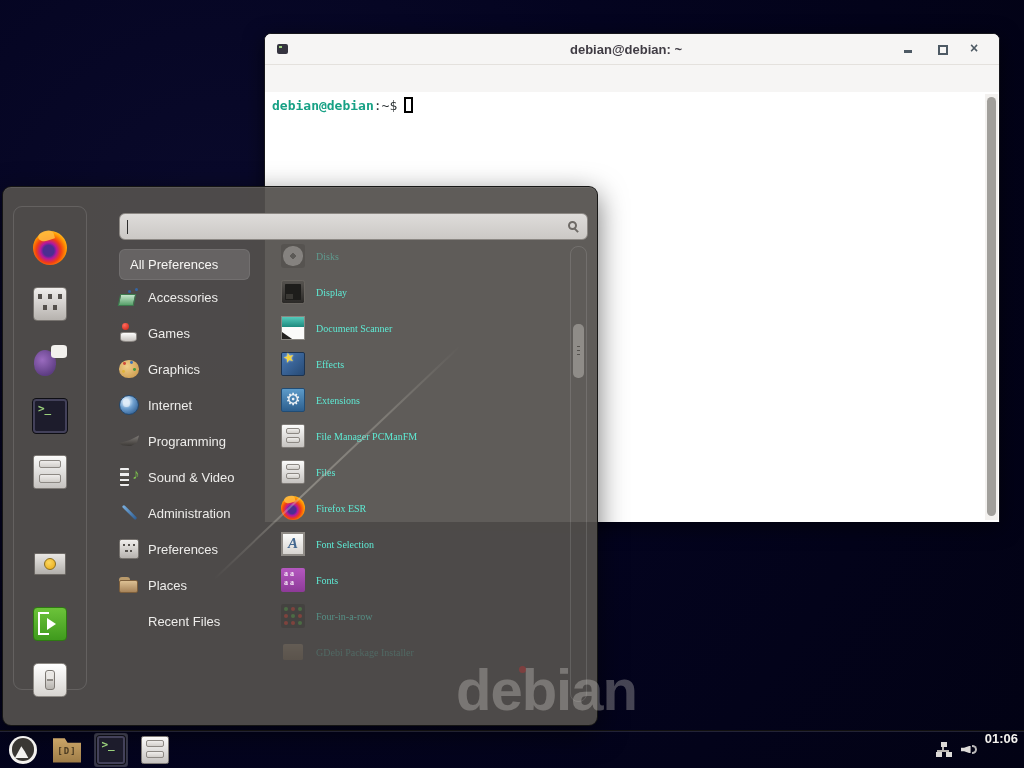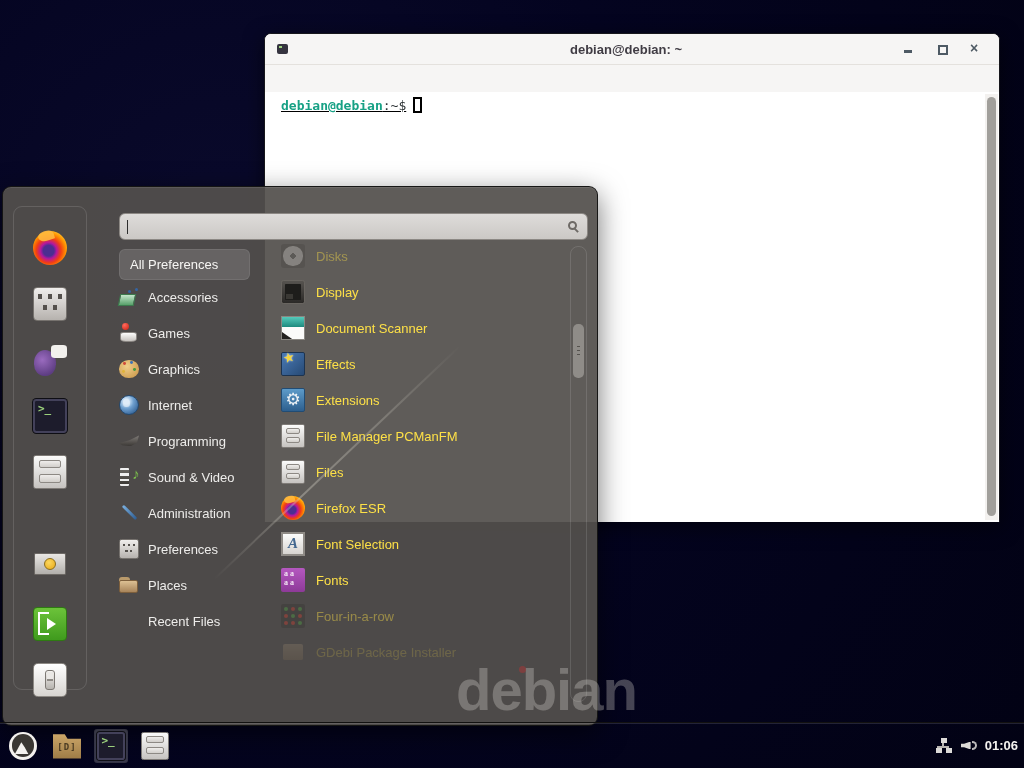--- a/index.html
+++ b/index.html
@@ -33,21 +33,21 @@
   .win-controls{margin-left:auto;display:flex;align-items:center;gap:21px;padding-right:16px;z-index:2;}
   .win-btn{position:relative;width:13px;height:13px;cursor:default;}
   .minimize-glyph{position:absolute;left:2px;bottom:3px;width:8px;height:3px;background:#4e5a64;}
   .maximize-glyph{position:absolute;left:2px;top:2px;width:6px;height:6px;border:2px solid #4e5a64;}
   .close-glyph{position:absolute;left:0;top:-3px;color:#4e5a64;font-size:14px;font-weight:bold;line-height:16px;}
   .menubar{height:27px;display:flex;align-items:center;gap:23px;padding-left:18px;
     background:#f6f5f4;font-size:13px;color:#3a3a3a;}
   .menubar .mi{cursor:default;}
   .term-body{position:relative;height:430px;background:#fff;
     font-family:"DejaVu Sans Mono",monospace;font-size:13px;line-height:18px;
-    padding:5px 20px 0 16px;box-sizing:border-box;text-decoration:underline;}
+    padding:5px 20px 0 7px;box-sizing:border-box;}
   .prompt-user{color:#17a185;font-weight:bold;}
   .prompt-rest{color:#2e3436;}
   .term-cursor{display:inline-block;width:9px;height:16px;border:2px solid #000;background:#fff;
     vertical-align:text-bottom;margin-left:7px;box-sizing:border-box;}
   .term-scrollbar{position:absolute;right:1px;top:2px;bottom:2px;width:13px;background:#f3f1ef;}
   .term-scroll-thumb{position:absolute;left:2px;right:2px;top:3px;bottom:4px;background:#a19f9b;border-radius:5px;}
 
   
   .menu-panel{position:absolute;left:2px;top:186px;width:596px;height:540px;z-index:3;
     background:rgba(83,80,76,.93);border:1px solid rgba(12,12,12,.85);border-radius:9px;
@@ -76,36 +76,36 @@
 
   .categories{position:absolute;left:116px;top:92px;width:160px;}
   .cat-row{height:36px;display:flex;align-items:center;gap:9px;cursor:pointer;}
   .cat-row .ic{width:20px;height:20px;}
   .cat-row .lbl{font-size:13px;color:#edecea;white-space:nowrap;}
   .no-icon{visibility:hidden;}
 
   .apps{position:absolute;left:278px;top:51px;width:286px;}
   .app-row{height:36px;display:flex;align-items:center;gap:11px;cursor:pointer;}
   .app-row .ic{width:24px;height:24px;}
-  .app-row .lbl{font-size:13px;color:#fde047;white-space:nowrap;}
+  .app-row .lbl{font-size:10px;color:#5eead4;white-space:nowrap;font-family:Liberation Serif, serif;}
   .app-row.disabled{opacity:.42;}
   .app-row.faded{opacity:.18;}
 
   .menu-scrollbar{position:absolute;left:567px;top:59px;width:17px;height:456px;box-sizing:border-box;
     border:1px solid rgba(255,255,255,.12);border-radius:8px;}
   .menu-scroll-thumb{position:absolute;left:2px;right:2px;top:77px;height:54px;
     background:#8f8c88;border-radius:5px;cursor:pointer;}
   .menu-scroll-thumb::after{content:"";position:absolute;left:4px;right:4px;top:22px;height:10px;
     background:repeating-linear-gradient(180deg,#55524e 0 1px,transparent 1px 4px);}
 
   
-  .taskbar{position:absolute;left:0;right:0;bottom:0;height:46px;z-index:6;
+  .taskbar{position:absolute;left:0;right:0;bottom:0;height:38px;z-index:6;
     background:linear-gradient(#56524e,#454line 0) ,linear-gradient(#57534f,#45413d);
     border-top:1px solid #121110;box-shadow:inset 0 1px 0 rgba(255,255,255,.13);
-    display:flex;align-items:center;padding:0 6px;box-sizing:border-box;}
+    display:flex;padding:0 6px;box-sizing:border-box;}
   .tb-item{display:flex;align-items:center;justify-content:center;margin-left:10px;
     padding:3px;border-radius:3px;cursor:pointer;}
   .tb-item:first-child{margin-left:0;}
   .tb-item.active{background:rgba(255,255,255,.22);box-shadow:inset 0 0 2px rgba(0,0,0,.4);}
   .tb-item .ic{width:28px;height:28px;}
   .tb-spacer{flex:1;}
   .tray{display:flex;align-items:center;gap:9px;margin-right:4px;}
   .tray .ic{flex:none;}
   .clock{font-size:13px;font-weight:bold;color:#f4f2ef;margin-left:3px;}
 

